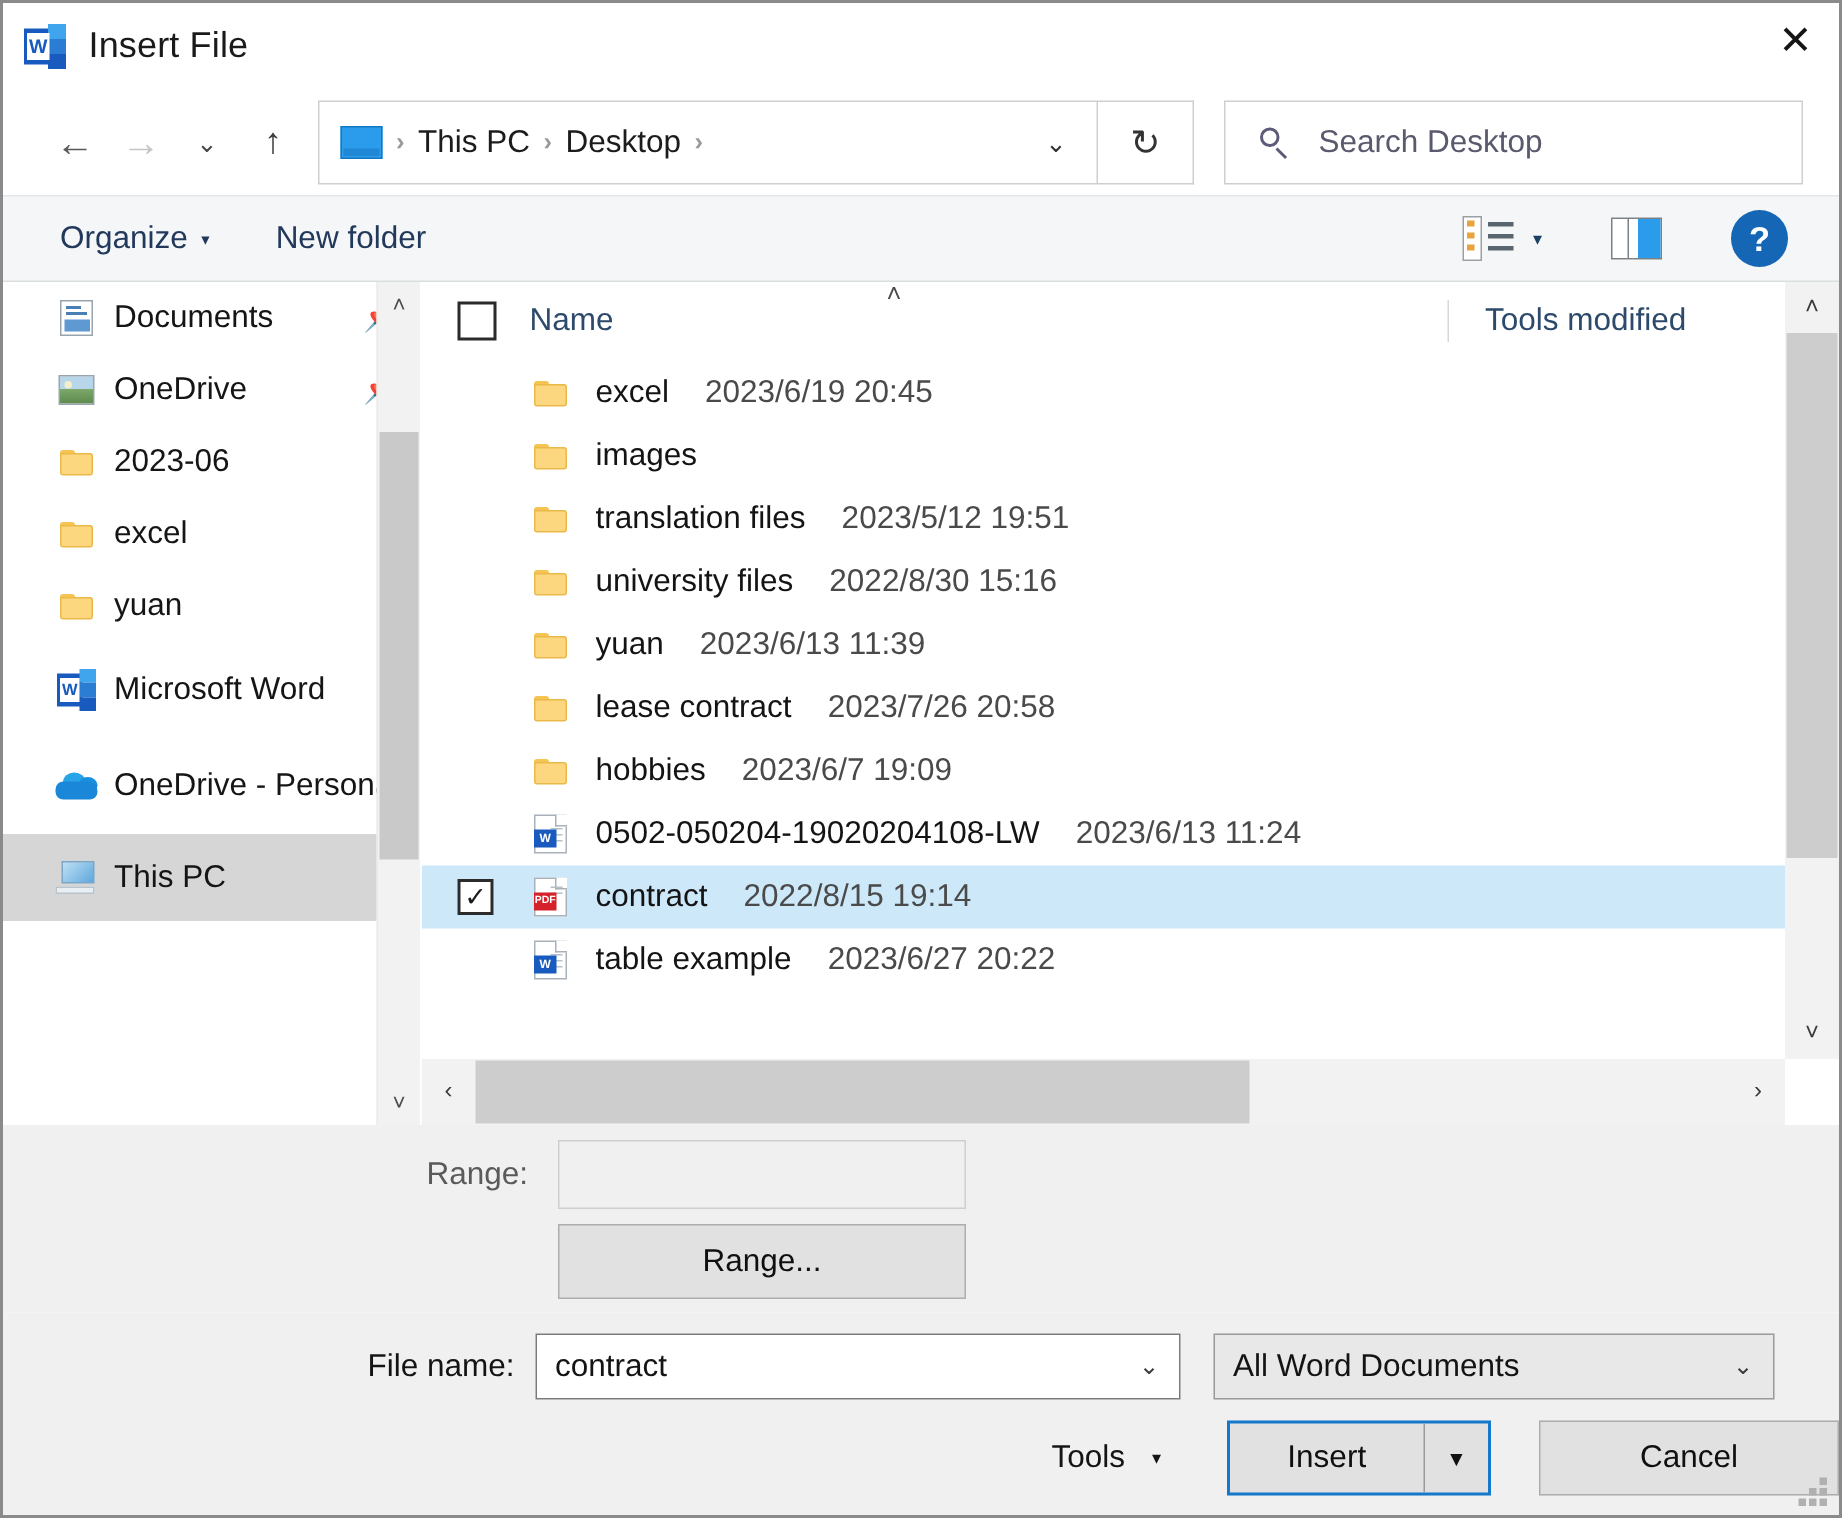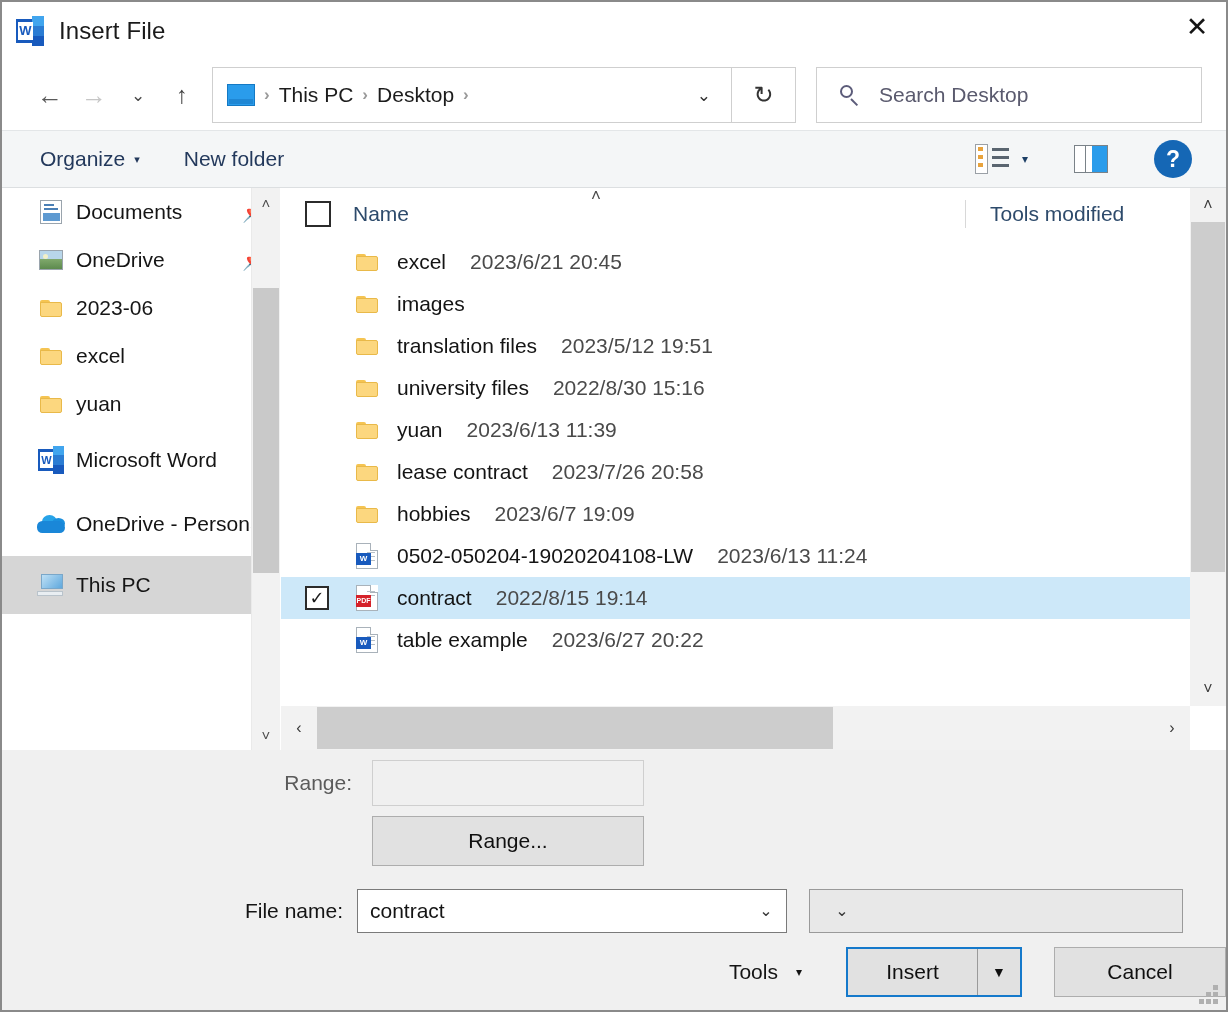--- a/index.html
+++ b/index.html
@@ -362,21 +362,21 @@
   }
   .insert-main {
     flex:1 1 auto; display:flex; align-items:center; justify-content:center;
     font-size:21px; color:#101010; border-right:1px solid #9a9a9a;
   }
   .insert-drop {
     width:42px; flex:0 0 42px; display:flex; align-items:center; justify-content:center;
     font-size:14px; color:#101010;
   }
   .cancel-btn {
-    margin-left:32px; width:172px; height:50px; background:#e1e1e1;
+    margin-left:32px; width:200px; height:50px; background:#e1e1e1;
     border:1px solid #adadad; box-sizing:border-box;
     display:flex; align-items:center; justify-content:center;
     font-size:21px; color:#101010;
   }
   .grip {
     position:absolute; right:8px; bottom:7px; width:18px; height:18px;
   }
   .grip i { position:absolute; width:5px; height:5px; background:#b0b0b0; }
 </style>
 </head>
@@ -564,21 +564,21 @@
 
         <div class="row">
           <div class="row-check hidden"></div>
           <div class="row-icon">
             <span class="folder">
                 <span class="tab"></span>
                 <span class="body"></span>
               </span>
           </div>
           <div class="row-name">excel</div>
-          <div class="row-date">2023/6/21 20:45</div>
+          <div class="row-date">2023/6/19 20:45</div>
         </div>
 
         <div class="row">
           <div class="row-check hidden"></div>
           <div class="row-icon">
             <span class="folder">
                 <span class="tab"></span>
                 <span class="body"></span>
               </span>
           </div>
@@ -718,20 +718,21 @@
   </div>
 
   <div class="footer">
     <div class="foot-row1">
       <div class="fn-label">File name:</div>
       <div class="fn-input">
         <span class="fn-value">contract</span>
         <span class="fn-caret">⌄</span>
       </div>
       <div class="type-select">
+        <span class="type-value">All Word Documents</span>
         <span class="fn-caret">⌄</span>
       </div>
     </div>
 
     <div class="foot-row2">
       <div class="spacer-flex"></div>
       <div class="tools-btn">
         <span>Tools</span>
         <span class="tools-caret">▾</span>
       </div>

